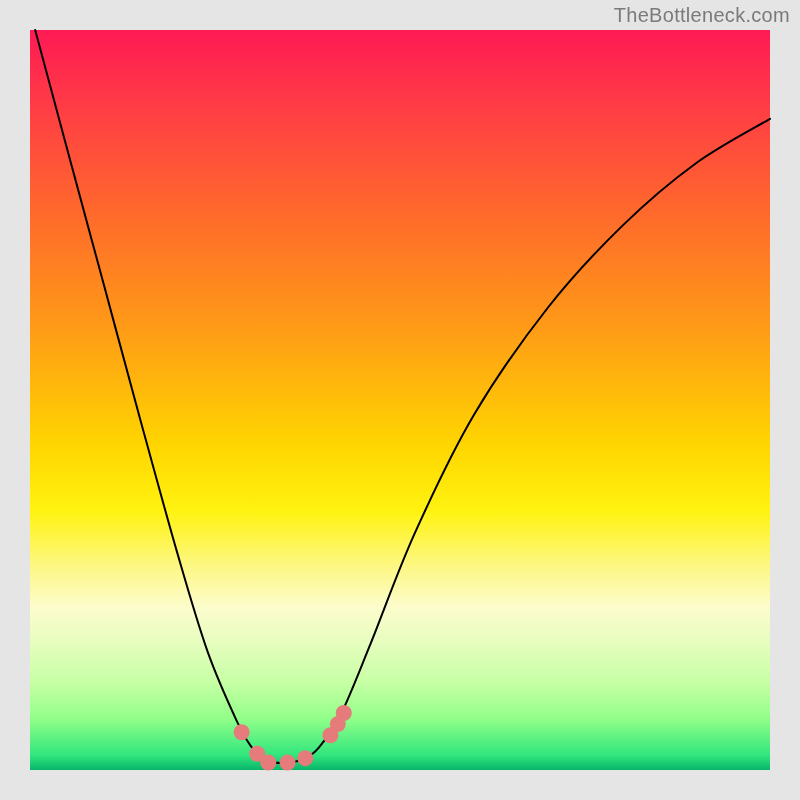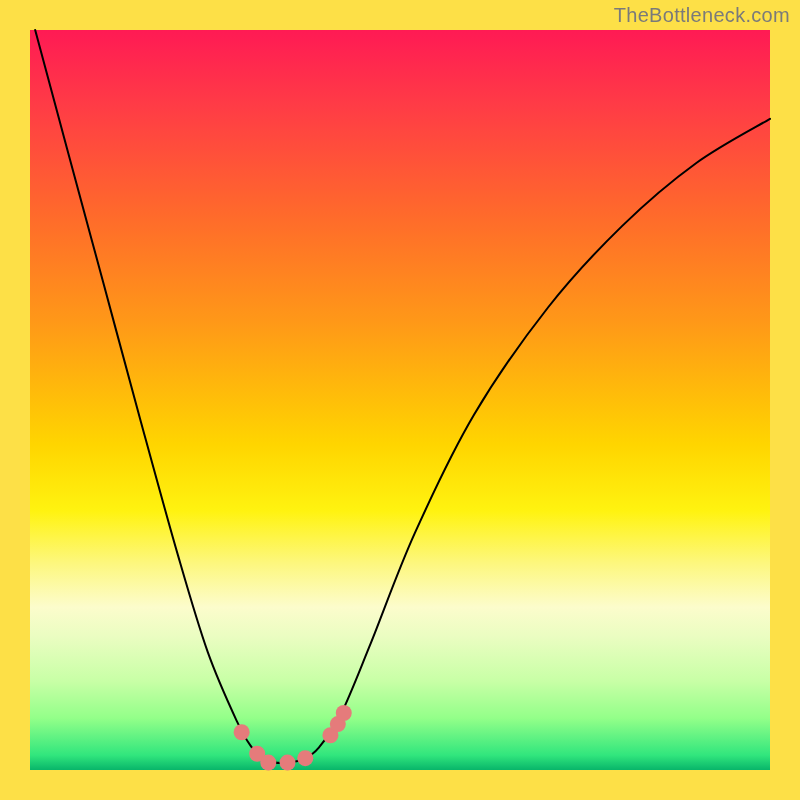--- a/index.html
+++ b/index.html
@@ -7,21 +7,21 @@
     padding: 0;
     width: 800px;
     height: 800px;
     background: #000000;
     overflow: hidden;
   }
   .stage {
     position: relative;
     width: 800px;
     height: 800px;
-    background: #fde047;
+    background: #e5e5e5;
     text-align: center;
   }
   .plot-area {
     position: absolute;
     left: 30px;
     top: 30px;
     width: 740px;
     height: 740px;
     background: linear-gradient(
       to bottom,

